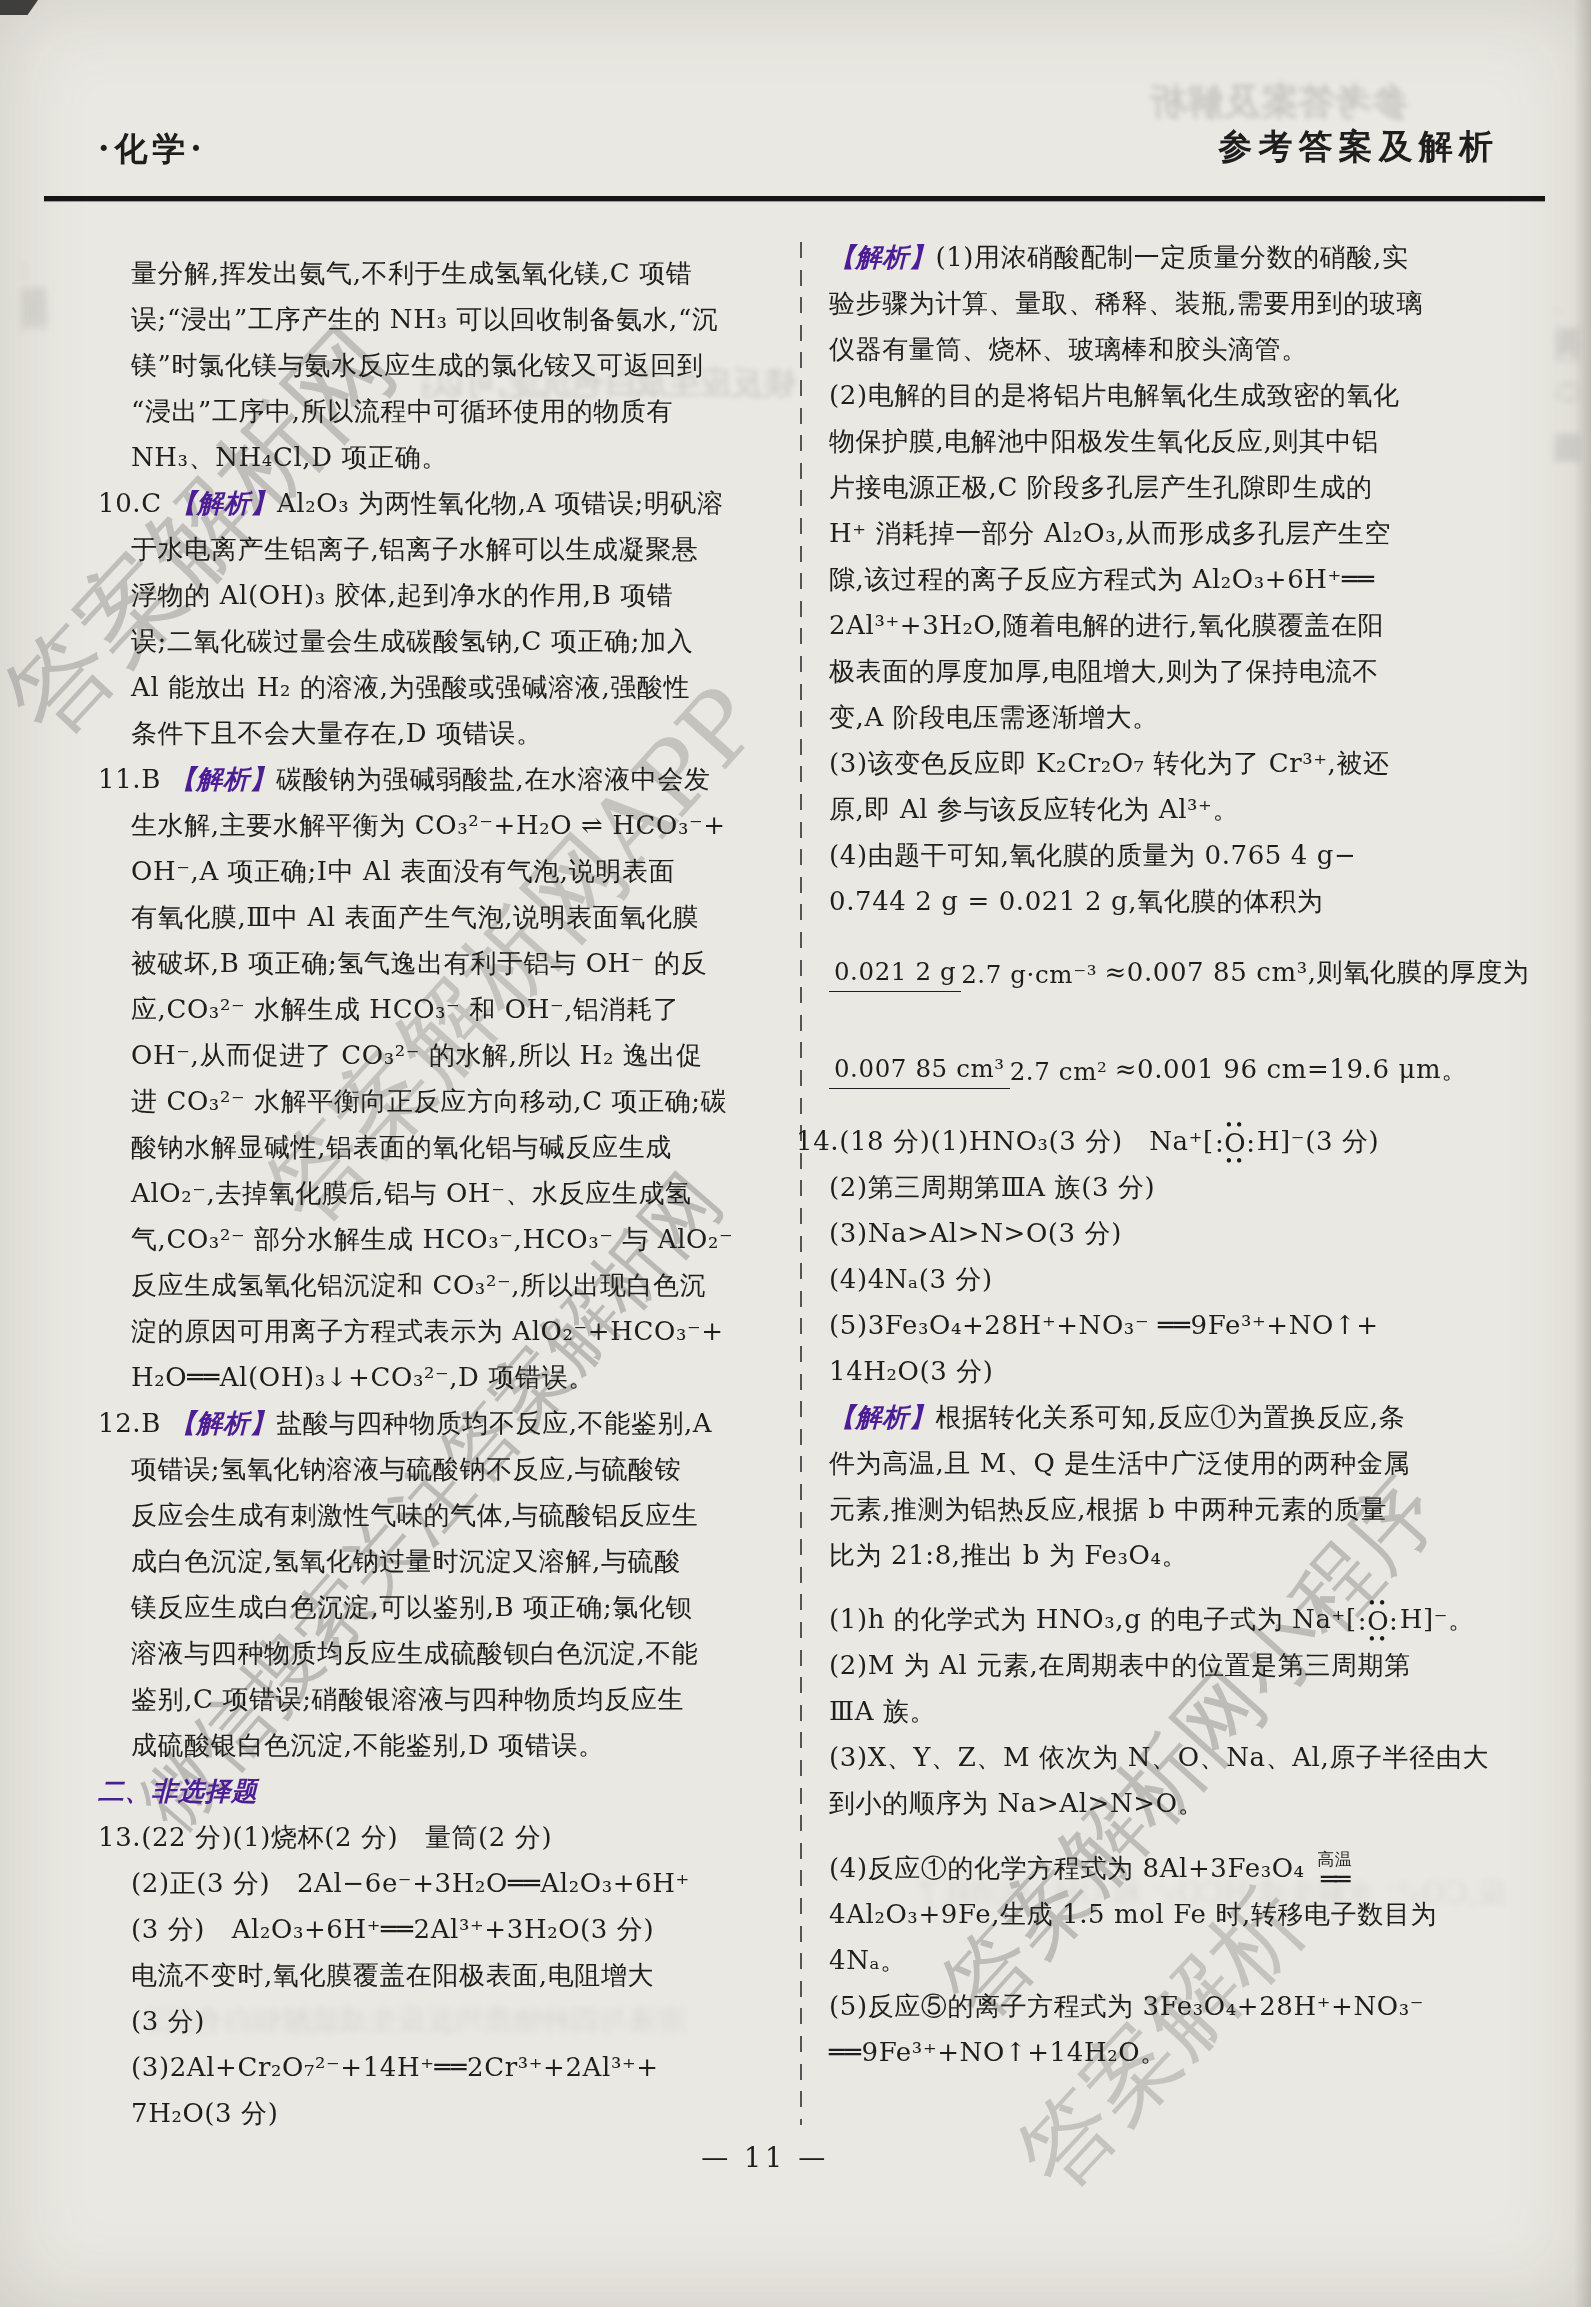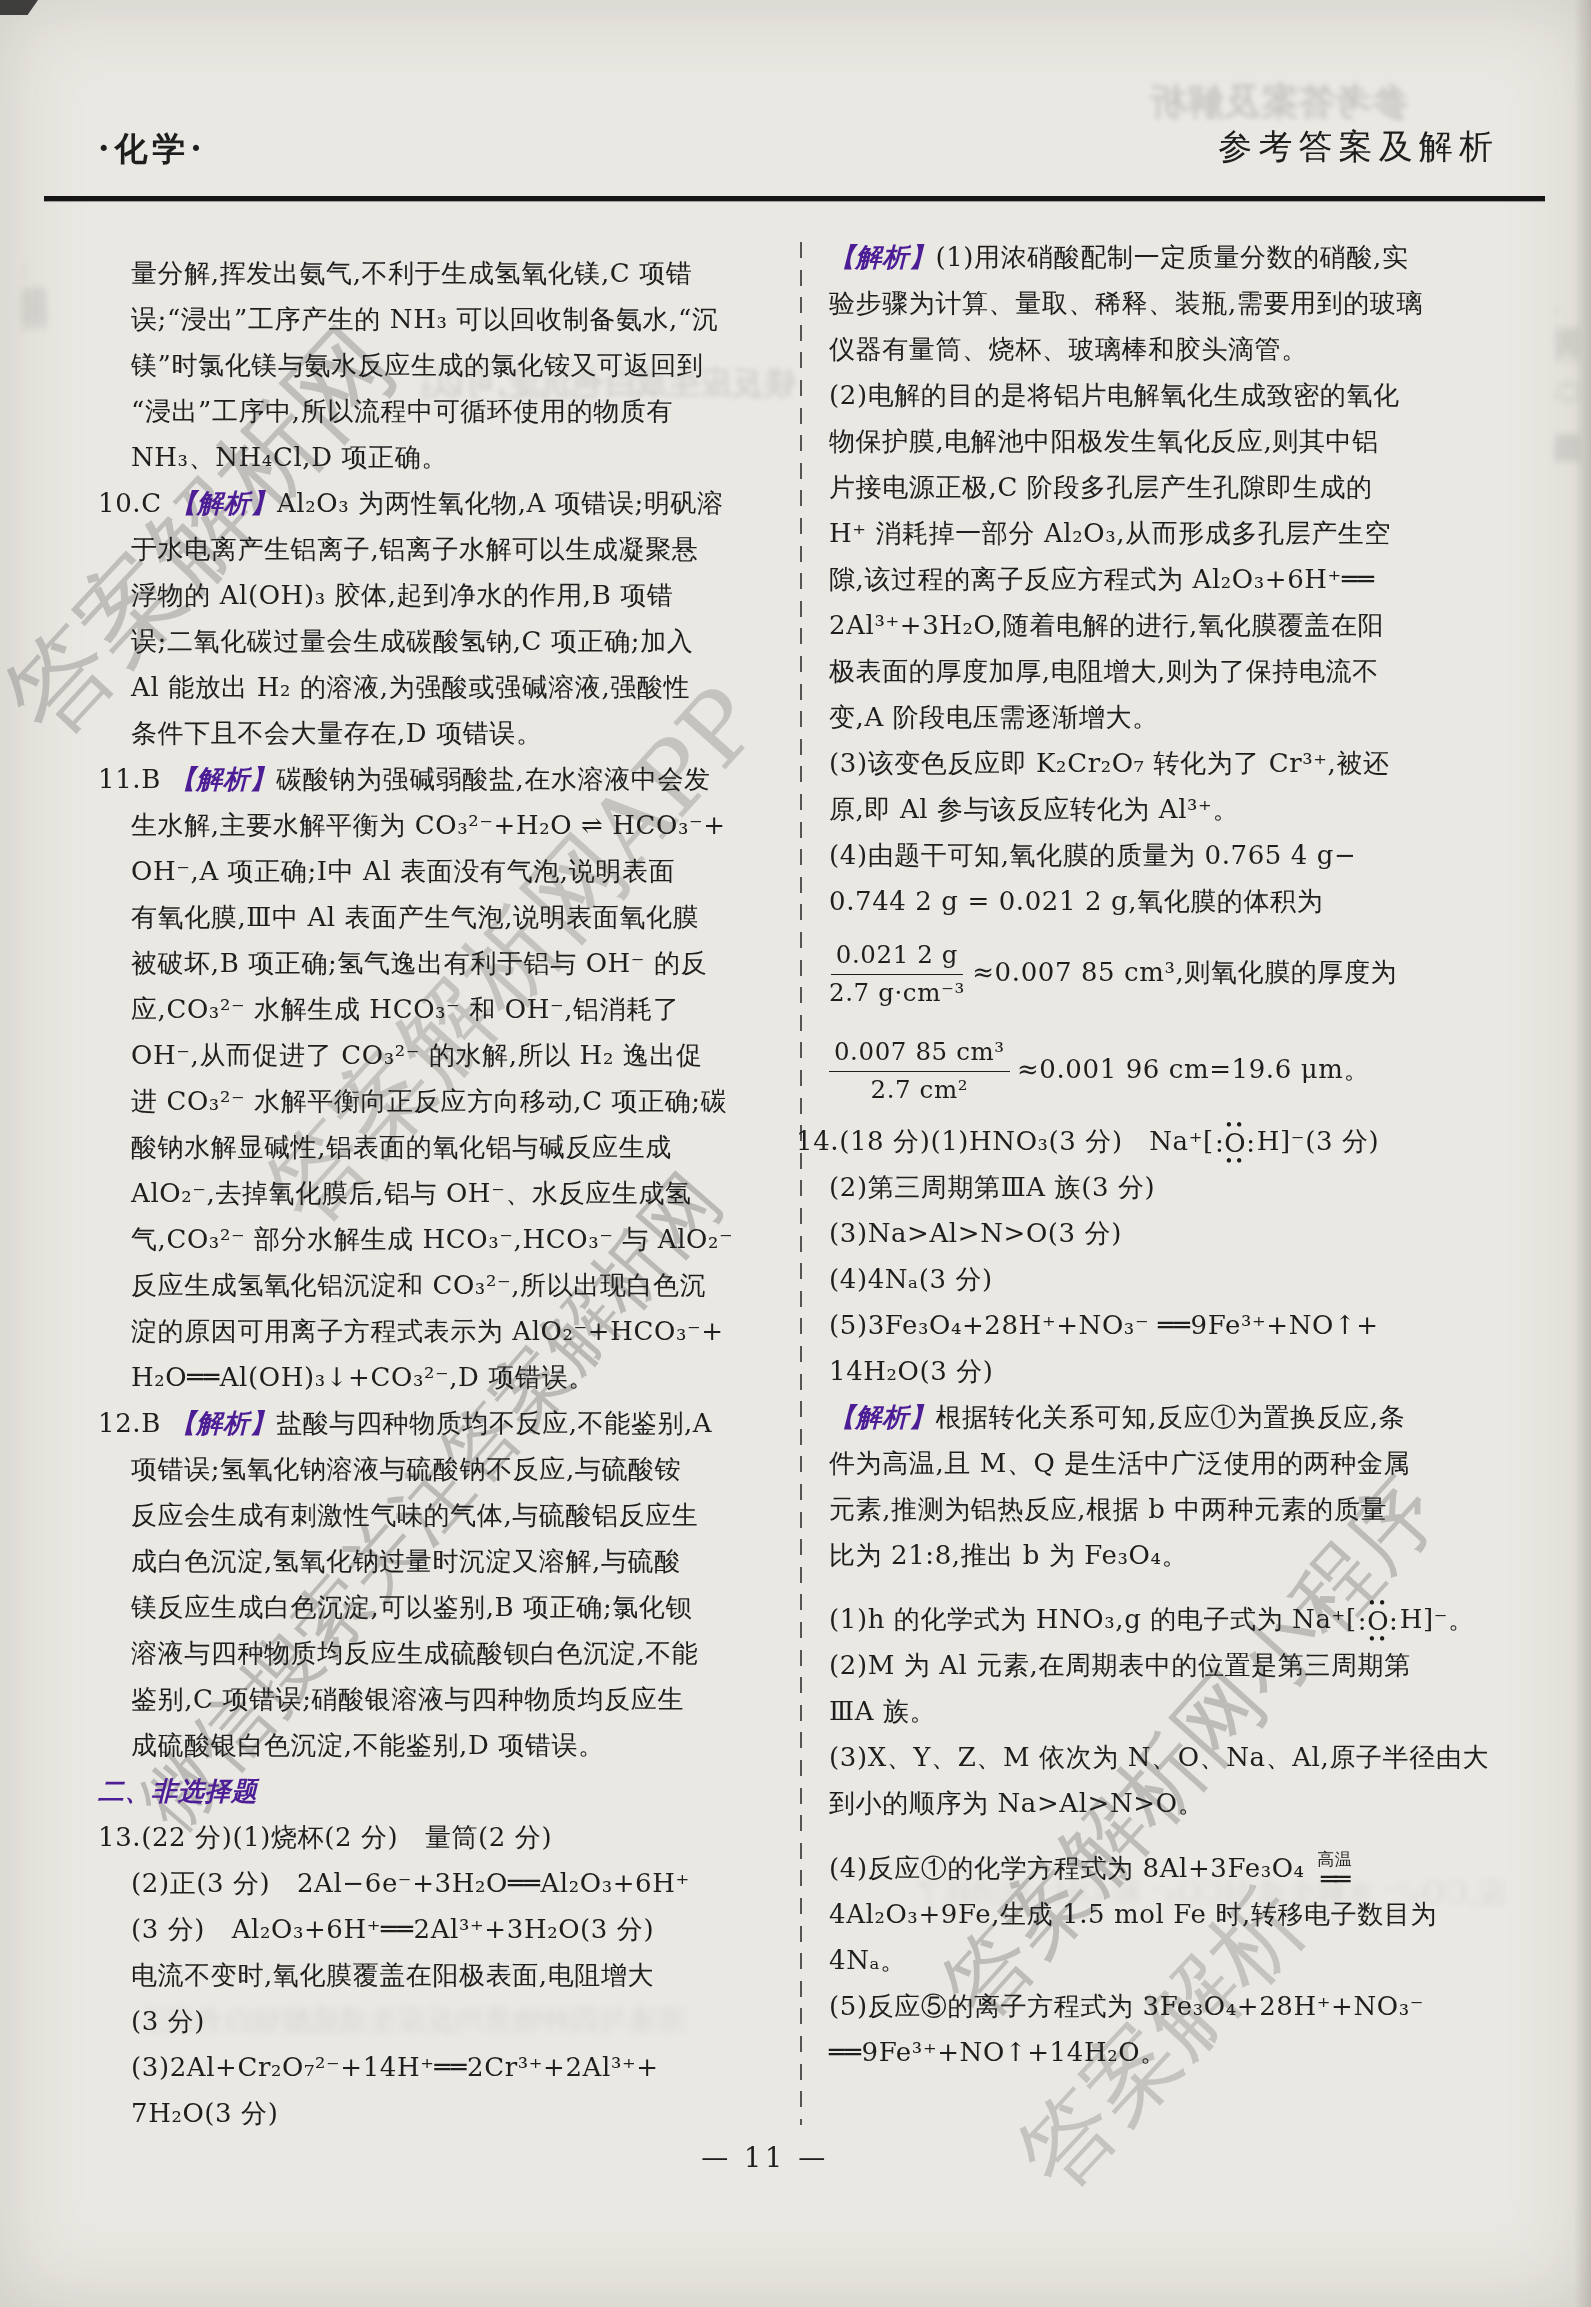--- a/index.html
+++ b/index.html
@@ -8,37 +8,37 @@
     background:#eae8e2;
     font-family:"DejaVu Serif","Liberation Serif",serif;
     color:#1e1e1e;
   }
   .page{position:absolute;inset:0;box-shadow:inset 0 0 86px rgba(95,90,78,.20);}
   .corner{position:absolute;left:0;top:0;width:39px;height:14.7px;background:#232323;transform:skewX(-35deg) translateX(-6.1px);opacity:.85;}
   .edge-right{position:absolute;right:0;top:0;width:18.4px;height:100%;background:linear-gradient(to left,rgba(110,105,95,.28),rgba(110,105,95,0));}
 
   
   .subject{position:absolute;left:98px;top:127px;font-size:33px;font-weight:bold;letter-spacing:4.9px;}
-  .title{position:absolute;right:93px;top:124px;font-size:34px;font-weight:normal;letter-spacing:6.1px;}
+  .title{position:absolute;right:93px;top:124px;font-size:34px;font-weight:bold;letter-spacing:6.1px;}
   .hrule{position:absolute;left:44px;top:196px;width:1501px;height:4.9px;background:#161616;box-shadow:0 1.2px 0.6px rgba(22,22,22,.35);}
 
   
   .col{position:absolute;top:234px;}
   .col-left{left:98px;width:689px;margin-top:16px;}
   .col-right{left:796px;width:732px;}
   .divider{position:absolute;left:800px;top:242px;width:2.4px;height:1883px;
     background:repeating-linear-gradient(to bottom,#3a3a3a 0 16px,transparent 16px 27.6px);opacity:.85;}
 
   .bl{height:46px;line-height:46px;font-size:26px;white-space:nowrap;letter-spacing:0.6px;}
   .bl.ind{padding-left:33px;}
   .bl .bold{font-weight:bold;color:#4c1d95;font-style:italic;}
   .bl.tall{height:97px;line-height:97px;}
   .bl.gap{margin-top:18.4px;}
 
-  .frac{display:inline-flex;flex-direction:column;align-items:center;vertical-align:middle;margin-right:7.3px;font-size:24.5px;}
+  .frac{display:inline-flex;flex-direction:row;align-items:center;vertical-align:middle;margin-right:7.3px;font-size:24.5px;}
   .frac .fn{border-bottom:1.8px solid #1d1d1d;padding:0 4.9px 2.4px;line-height:32px;}
   .frac .fd{padding-top:2px;line-height:32px;}
 
   .edot{display:inline-flex;flex-direction:column;align-items:center;vertical-align:middle;line-height:1;margin:0 1.2px;}
   .edot .etop,.edot .ebot{font-size:12.2px;line-height:8px;letter-spacing:2.4px;font-weight:bold;}
   .edot .emid{font-size:26px;line-height:28px;}
 
   .oeq{display:inline-flex;flex-direction:column;align-items:center;vertical-align:middle;line-height:1;margin-left:3.7px;}
   .oeq .ot{font-size:17px;line-height:19.6px;}
   .oeq .oe{font-size:26px;line-height:19.6px;letter-spacing:-1.8px;}

